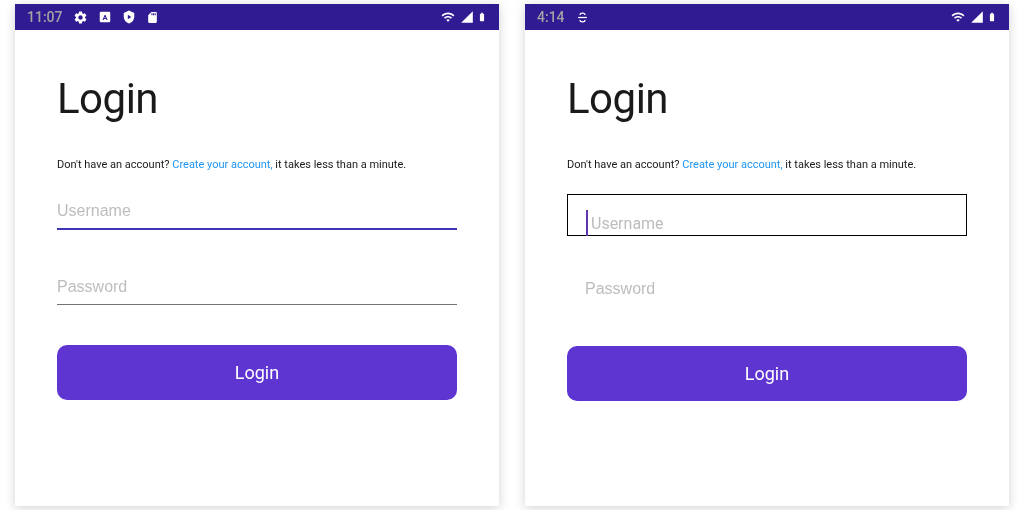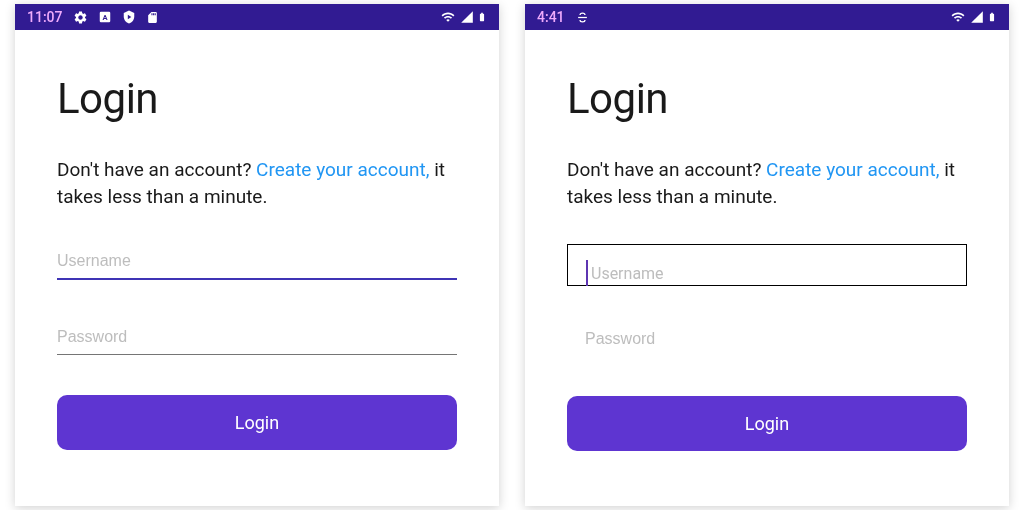--- a/index.html
+++ b/index.html
@@ -17,21 +17,21 @@
     }
     .phone {
       width: 484px;
       height: 502px;
       background: #fff;
       box-shadow: 0 2px 10px rgba(0,0,0,0.18);
       overflow: hidden;
     }
     .status-bar {
       background: #311B92;
-      color: #f0abfc;
+      color: #a3a3a3;
       height: 26px;
       display: flex;
       align-items: center;
       justify-content: space-between;
       padding: 0 12px;
       font-size: 14px;
       font-weight: 500;
     }
     .status-left {
       display: flex;
@@ -52,24 +52,24 @@
       padding: 44px 42px 30px 42px;
     }
     .title {
       font-size: 42px;
       font-weight: 400;
       color: #1a1a1a;
       margin-bottom: 34px;
       letter-spacing: -0.5px;
     }
     .subtitle {
-      font-size: 19px;
+      font-size: 11px;
       color: #1a1a1a;
       line-height: 1.4;
-      margin-bottom: 34px;
+      margin-bottom: 22px;
     }
     .link {
       color: #2196F3;
     }
     
     .input-underline {
       width: 100%;
       border: none;
       border-bottom: 1px solid #757575;
       font-size: 16px;
@@ -197,21 +197,21 @@
     </p>
     <input type="text" class="input-underline active" placeholder="Username" style="">
     <input type="password" class="input-underline" placeholder="Password" style="">
     <button class="login-btn">Login</button>
   </div>
 </div>
 
 <div class="phone">
   <div class="status-bar">
     <div class="status-left">
-      <span>4:41</span>
+      <span>4:14</span>
       <span class="status-icon">
         <svg width="15" height="15" viewBox="0 0 24 24" fill="none" stroke="#fff" stroke-width="2">
             <path d="M8 8c0-2 2-3 4-3s4 1 4 3"></path>
             <path d="M16 16c0 2-2 3-4 3s-4-1-4-3"></path>
             <line x1="5" y1="12" x2="19" y2="12"></line>
           </svg>
       </span>
     </div>
     <div class="status-right">
       <span class="status-icon">

